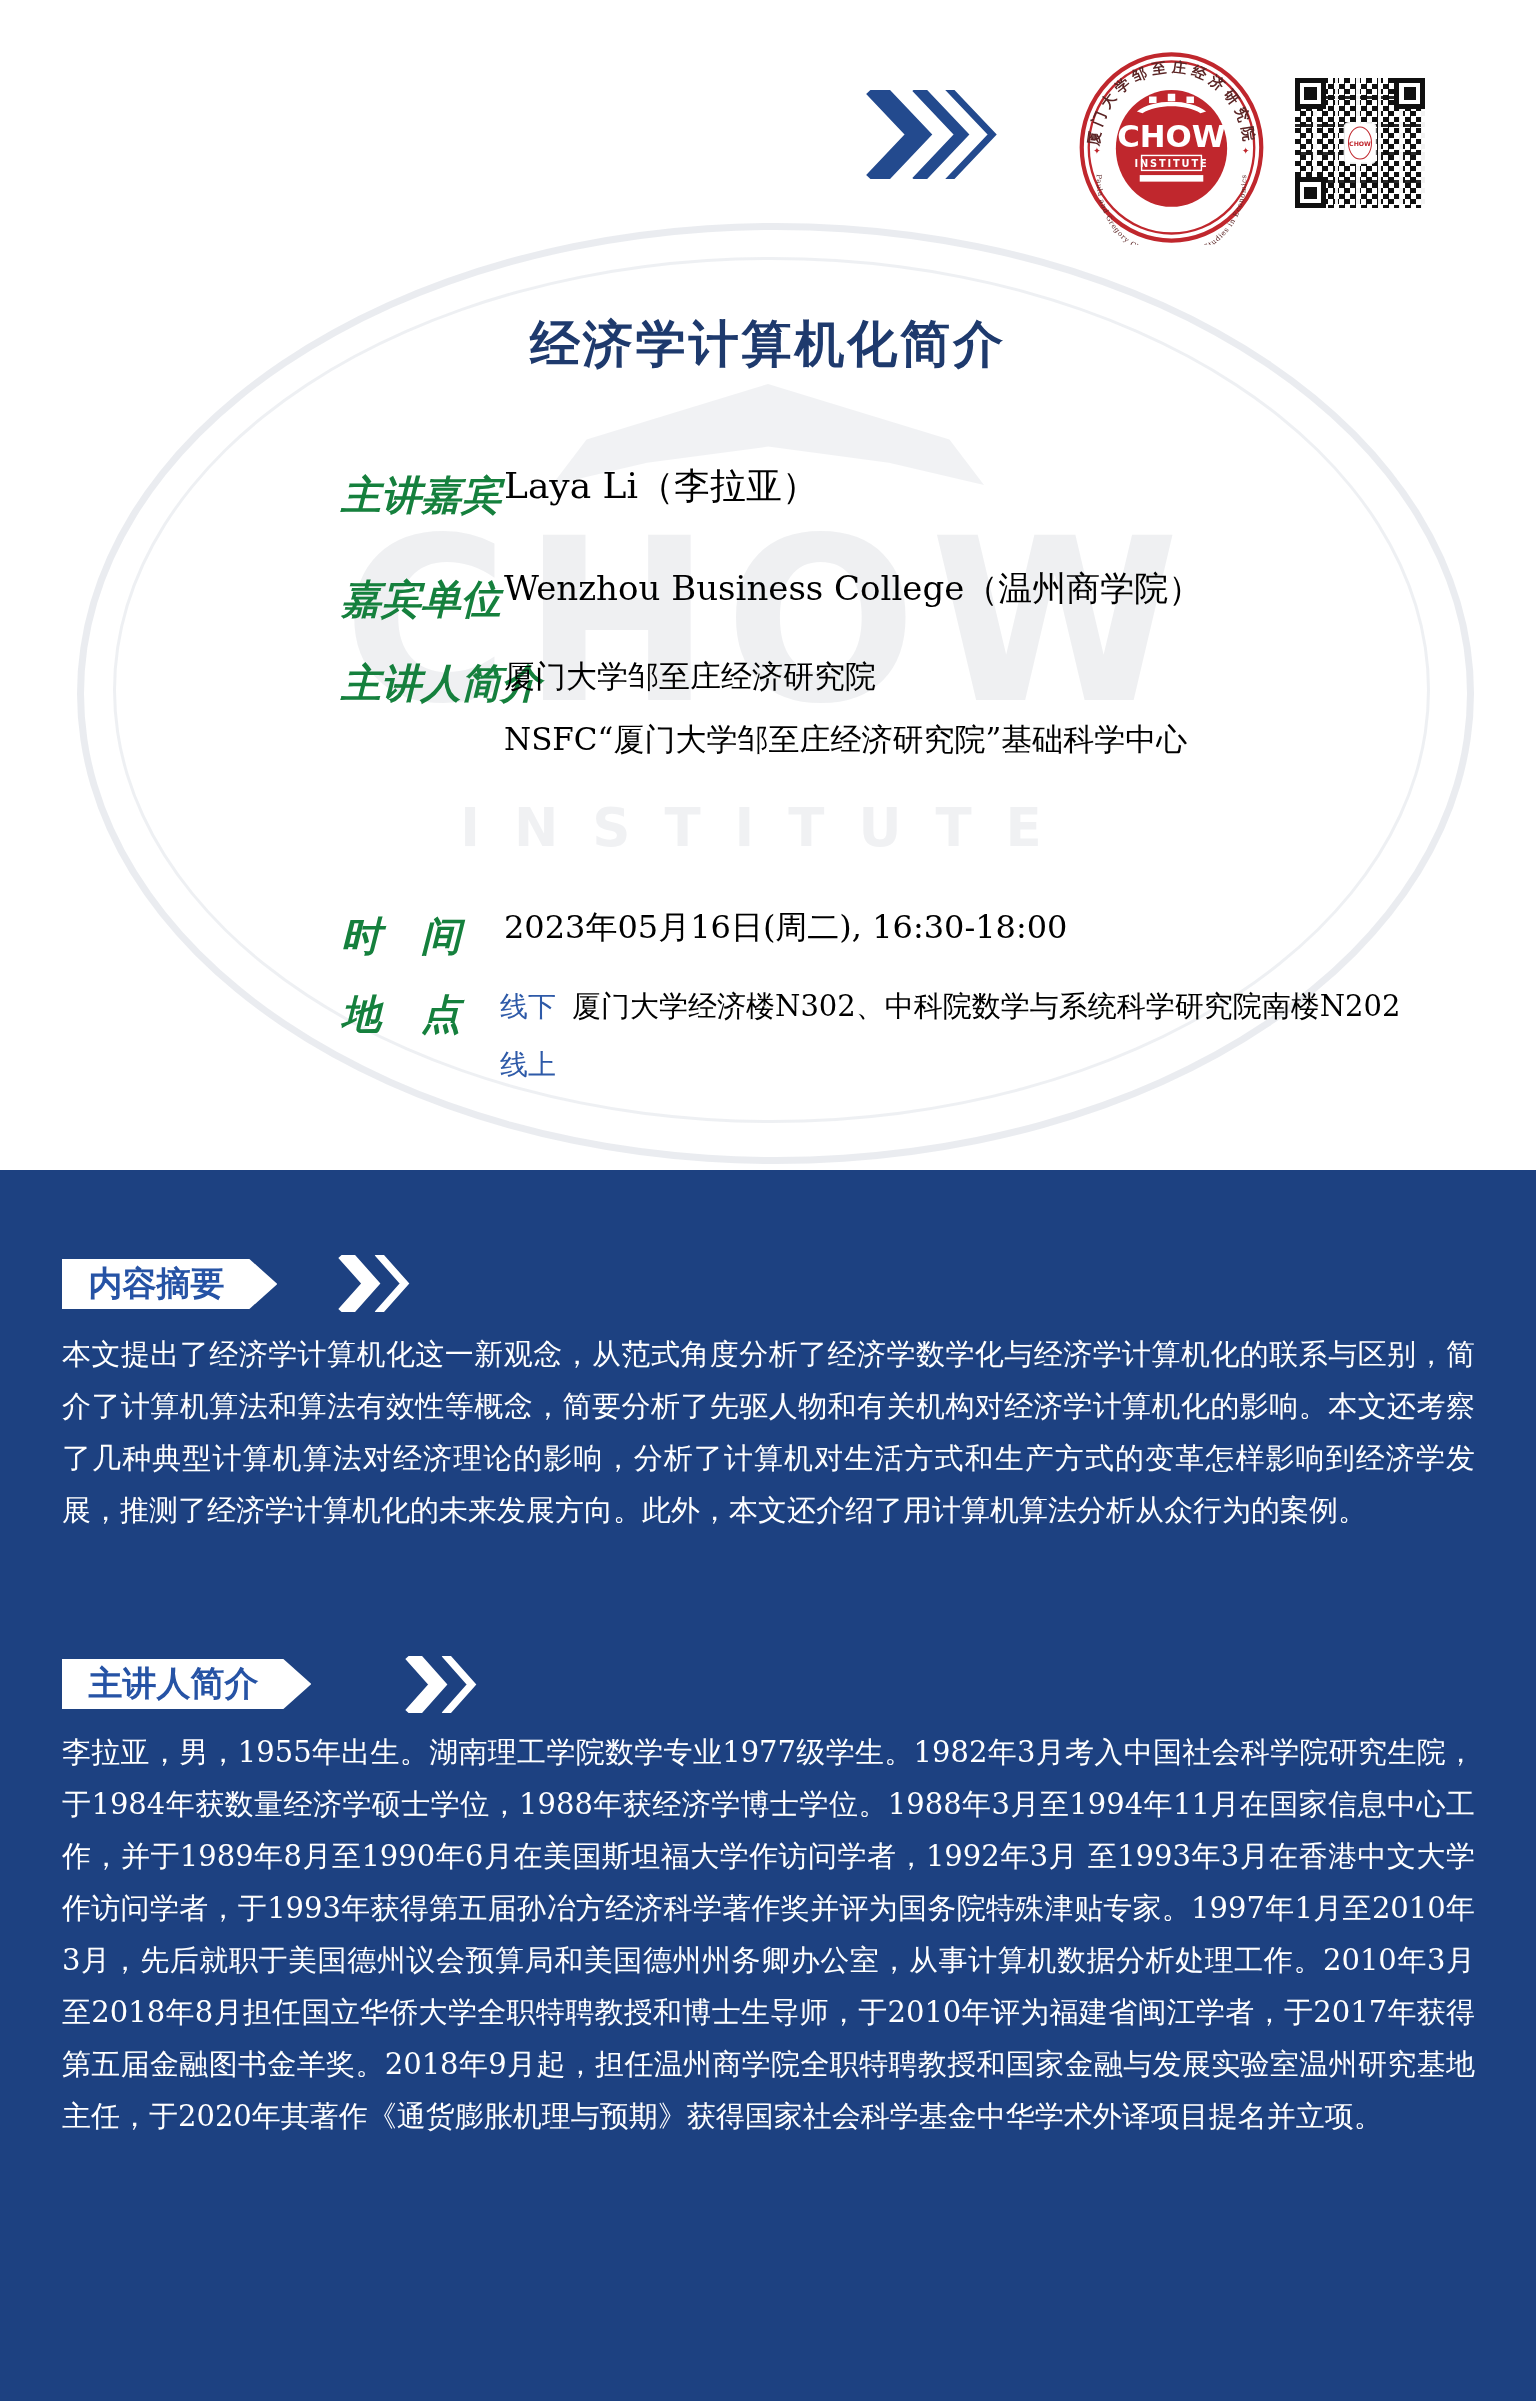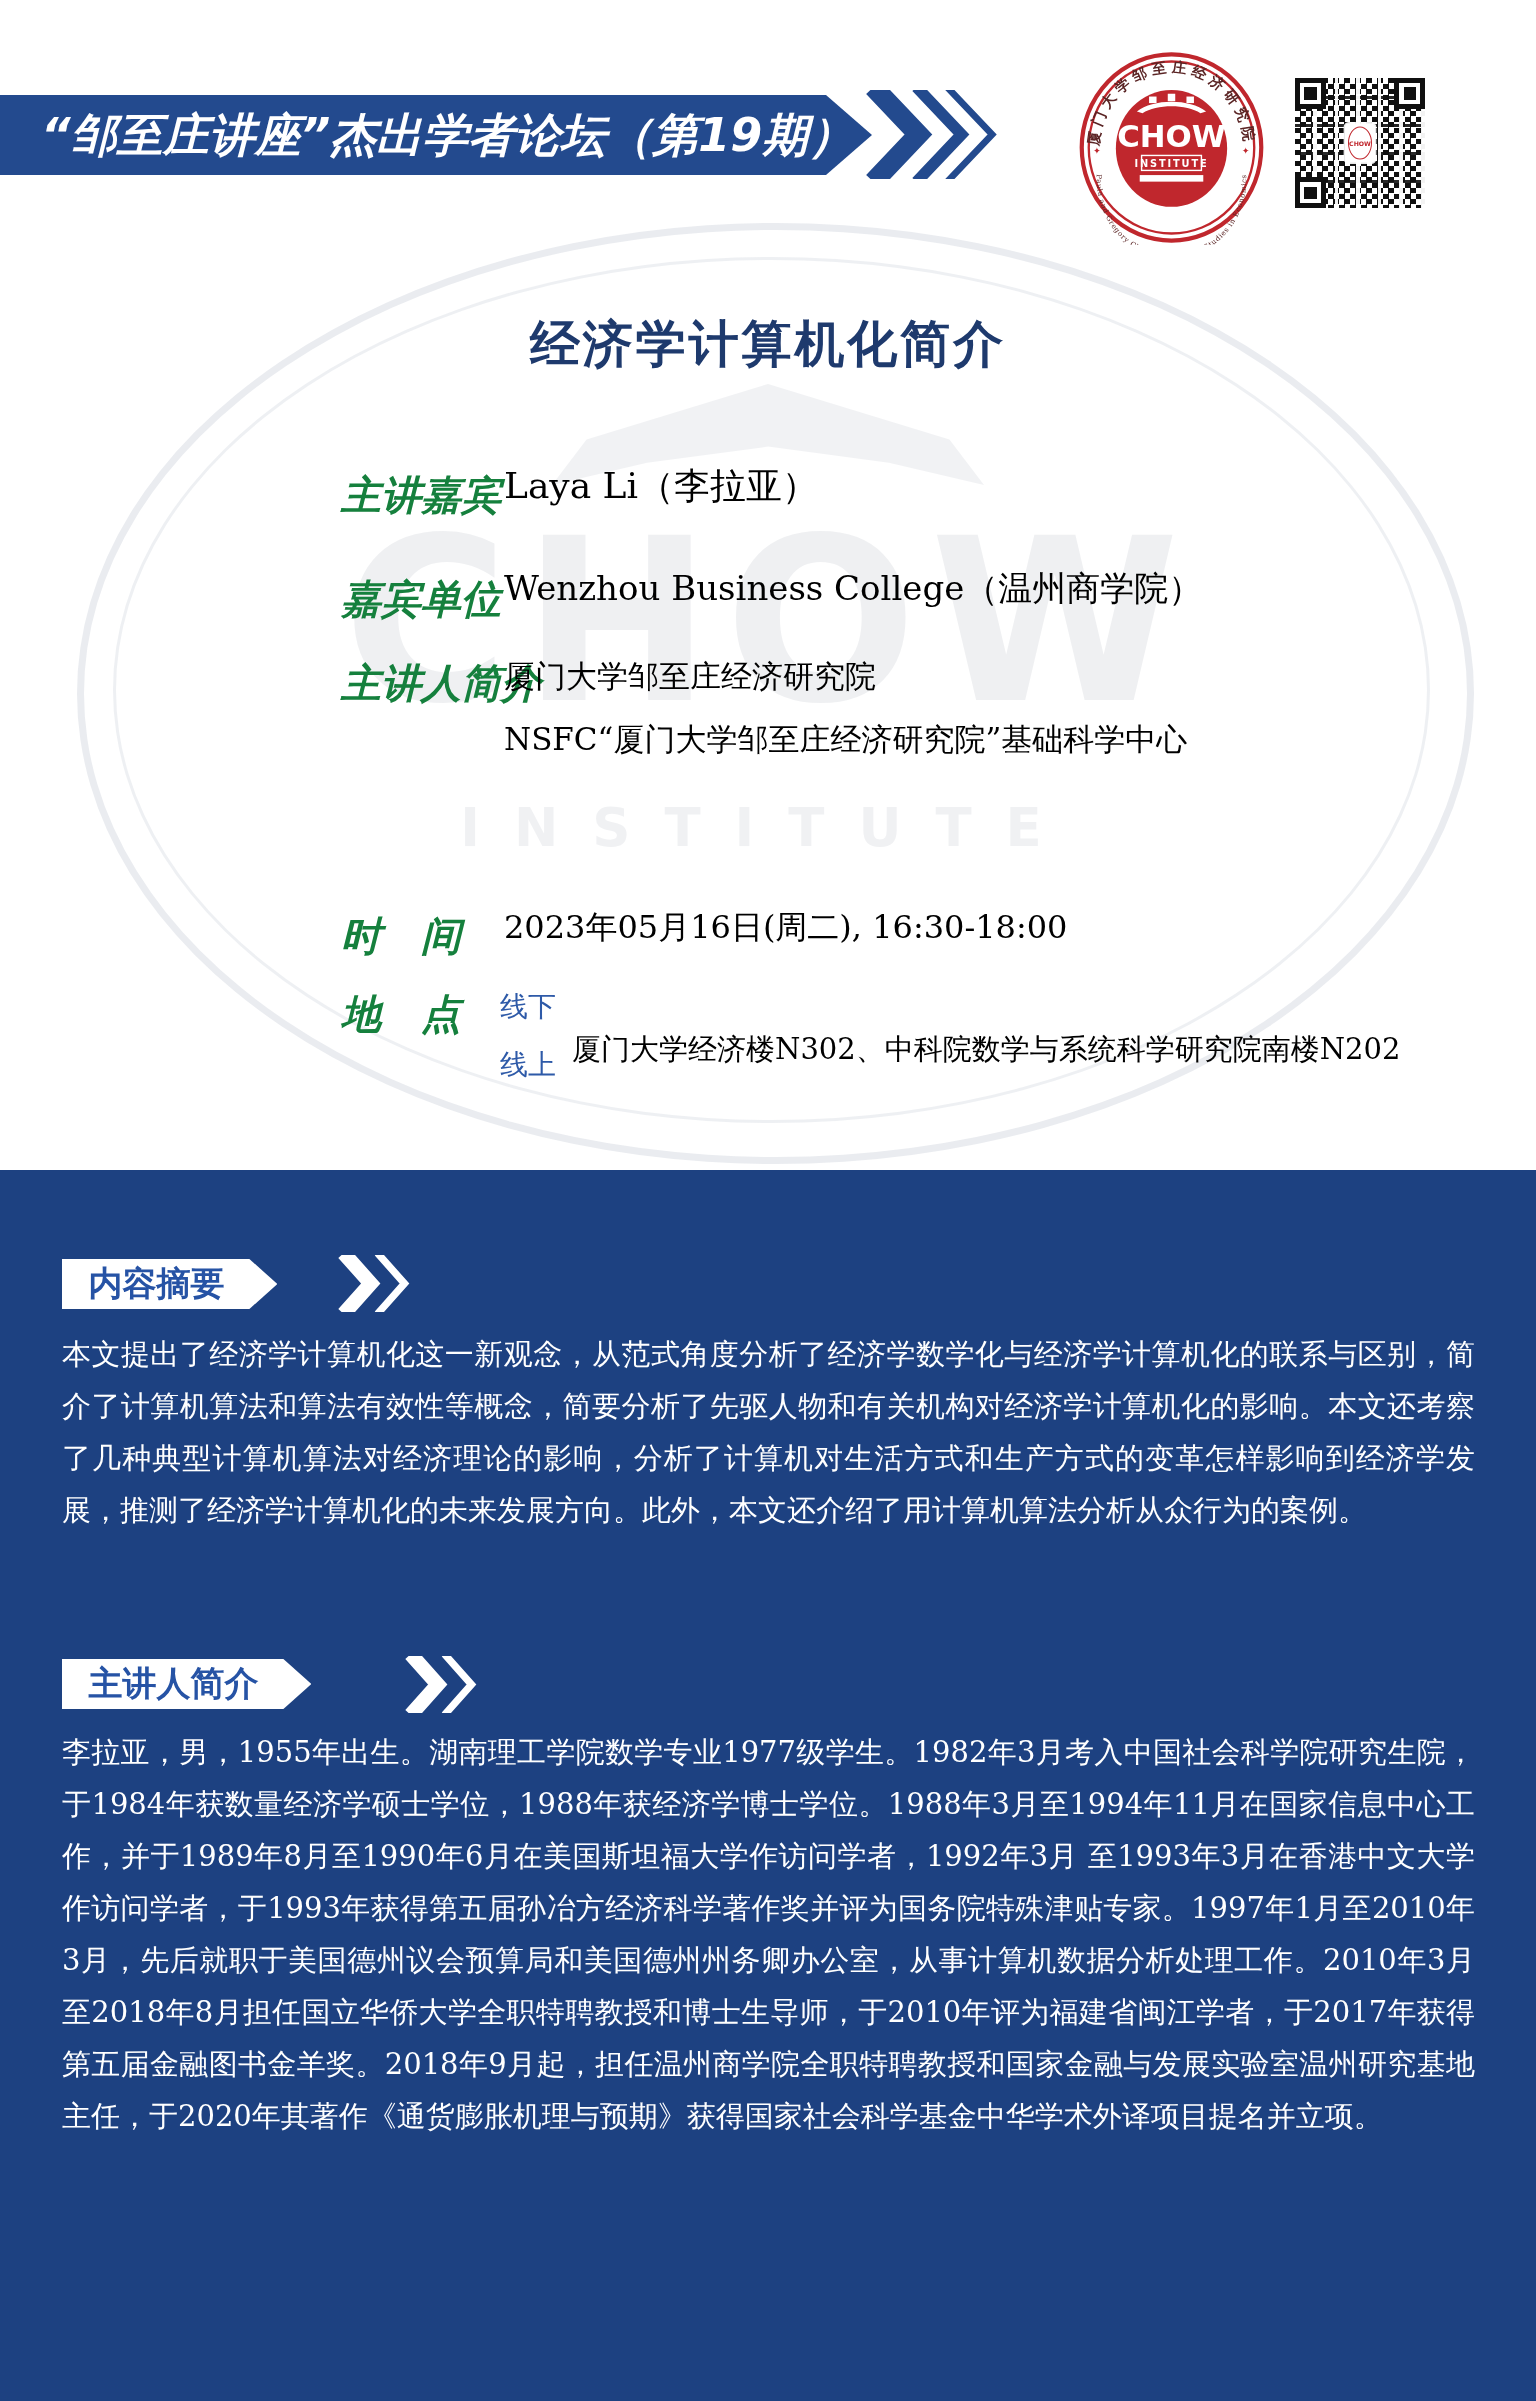--- a/index.html
+++ b/index.html
@@ -60,21 +60,21 @@
   .l-affil{top:572px;left:341px;}
   .l-org{top:656px;left:341px;}
   .v-org0{top:656px;left:504px;font-size:31px;}
   .v-org1{top:719px;left:504px;font-size:31px;}
   .v-org2{top:783px;left:504px;font-size:31px;}
   .v-org3{top:846px;left:504px;font-size:31px;}
   .l-time{top:909px;left:341px;}
   .v-time{top:906px;left:504px;}
   .l-venue{top:987px;left:341px;}
   .t-off{top:988px;left:500px;}
-  .v-off{top:987px;left:572px;font-size:29px;margin-top:43px;}
+  .v-off{top:987px;left:572px;font-size:29px;}
   .t-on{top:1046px;left:500px;}
   .v-on{top:1045px;left:572px;font-size:29px;}
 
   
   .section{position:absolute;left:0;top:1170px;width:1536px;height:1592px;background:#1d4181;}
   .badge{position:absolute;height:50px;background:#ffffff;
          clip-path:polygon(0 0,calc(100% - 28px) 0,100% 50%,calc(100% - 28px) 100%,0 100%);
          display:flex;align-items:center;box-sizing:border-box;padding:0 53px 0 26.4px;
          font-family:"DejaVu Sans",sans-serif;font-weight:bold;font-size:34px;color:#2653a5;white-space:nowrap;}
   .badge-abstract{left:62px;top:89px;}
@@ -91,21 +91,20 @@
 <body>
 
 <div class="page">
 
   <div class="wm wm-ring1"></div>
   <div class="wm wm-ring2"></div>
   <div class="wm wm-roof"></div>
   <div class="wm wm-chow">CHOW</div>
   <div class="wm wm-inst">INSTITUTE</div>
 
-  <div class="banner">“邹至庄讲座”杰出学者论坛（第19期）</div>
   <svg class="banner-chevrons" width="158" height="89" viewBox="0 0 330 186">
     <polyline points="28,-6 122,93 28,192" fill="none" stroke="#234a8e" stroke-width="42"></polyline>
     <polyline points="118,-6 212,93 118,192" fill="none" stroke="#234a8e" stroke-width="24"></polyline>
     <polyline points="182,-6 276,93 182,192" fill="none" stroke="#234a8e" stroke-width="14"></polyline>
   </svg>
 
   <svg class="logo" viewBox="0 0 400 410">
     <ellipse cx="200" cy="205" rx="192" ry="199" fill="#ffffff" stroke="#c0272d" stroke-width="9"></ellipse>
     <ellipse cx="200" cy="205" rx="177" ry="184" fill="none" stroke="#c0272d" stroke-width="5"></ellipse>
     <ellipse cx="200" cy="207" rx="119" ry="125" fill="#c0272d"></ellipse>

